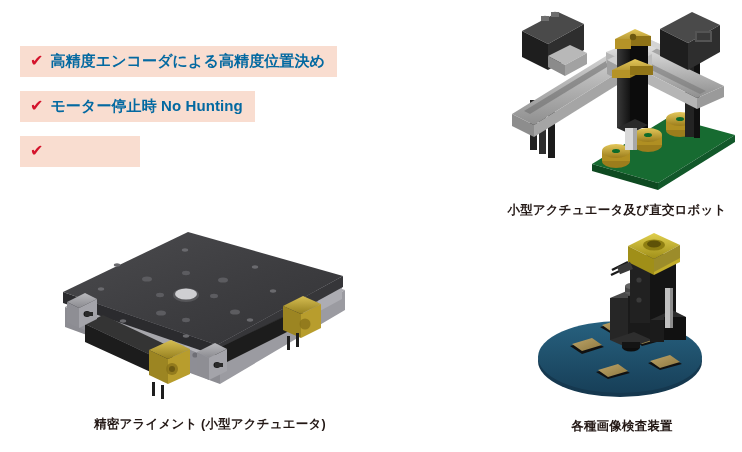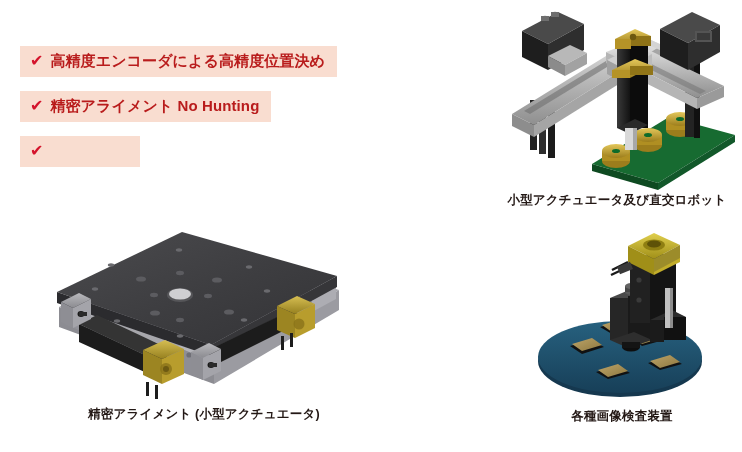--- a/index.html
+++ b/index.html
@@ -40,63 +40,63 @@
     font-size: 16px;
     line-height: 1;
     font-weight: bold;
     margin-right: 7px;
     flex: 0 0 auto;
     transform: translateY(-1px);
   }
   .feature-text {
     font-size: 15px;
     font-weight: bold;
-    color: #b91c1c;
+    color: #0369a1;
     letter-spacing: 0.1px;
     white-space: nowrap;
   }
 
   
   .figure {
     position: absolute;
     text-align: center;
   }
   .figure-caption {
     font-size: 12.5px;
     font-weight: bold;
     color: #231815;
     letter-spacing: 0.2px;
     white-space: nowrap;
-    margin-top: 2px;
+    margin-top: 12px;
   }
 
   #figure-gantry { left: 492px; top: 4px; width: 250px; }
   #figure-gantry .fig-art { height: 186px; }
 
-  #figure-stage  { left: 24px;  top: 232px; width: 360px; }
+  #figure-stage  { left: 30px;  top: 232px; width: 360px; }
   #figure-stage .fig-art { height: 172px; }
 
   #figure-vision { left: 500px; top: 228px; width: 244px; }
   #figure-vision .fig-art { height: 178px; }
 
   .fig-art { display: block; margin: 0 auto; }
 </style>
 </head>
 <body>
 
 <div id="feature-list">
 
   <div class="feature-item">
     <span class="feature-check">✔</span>
     <span class="feature-text">高精度エンコーダによる高精度位置決め</span>
   </div>
 
   <div class="feature-item">
     <span class="feature-check">✔</span>
-    <span class="feature-text">精密アライメント No Hunting</span>
+    <span class="feature-text">モーター停止時 No Hunting</span>
   </div>
 
   <div class="feature-item">
     <span class="feature-check">✔</span>
   </div>
 
 </div>
 
 <div class="figure" id="figure-gantry">
   <svg class="fig-art" width="250" height="186" viewBox="0 0 250 186">

